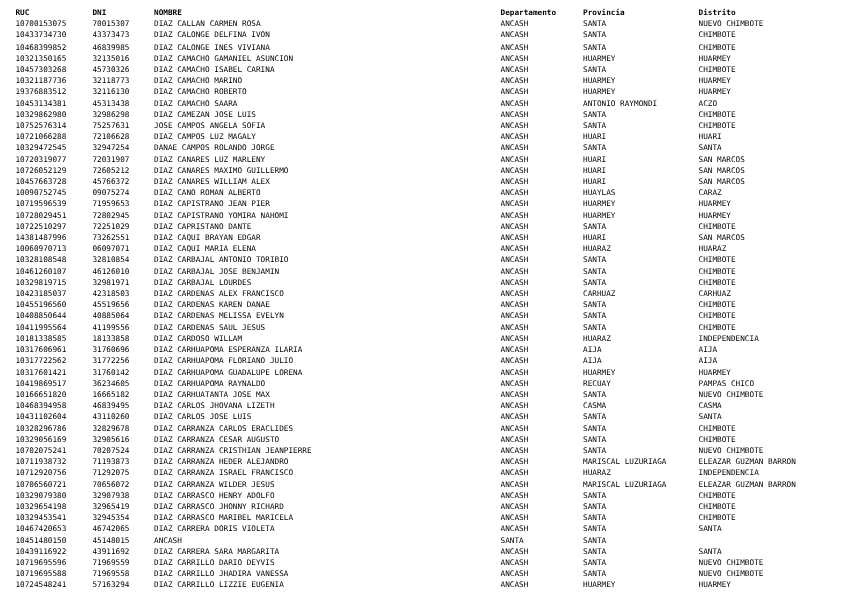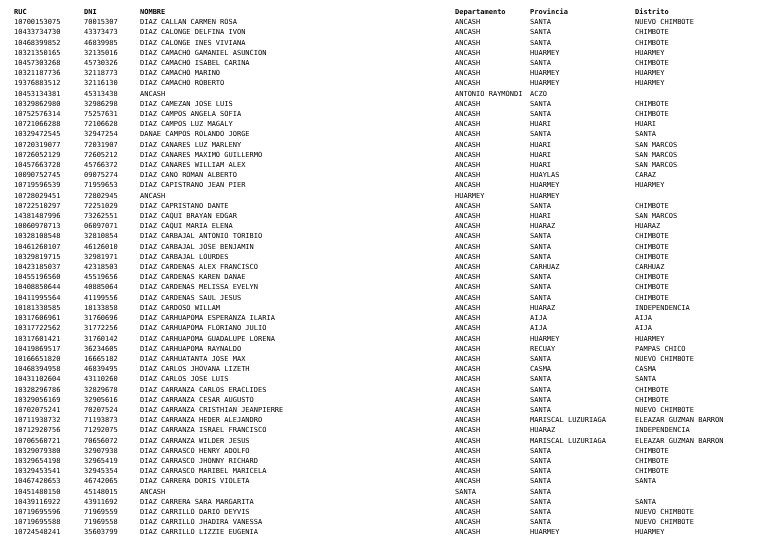--- a/index.html
+++ b/index.html
@@ -97,36 +97,37 @@
         <div class="cell">19376883512</div>
         <div class="cell">32116130</div>
         <div class="cell">DIAZ CAMACHO ROBERTO</div>
         <div class="cell">ANCASH</div>
         <div class="cell">HUARMEY</div>
         <div class="cell">HUARMEY</div>
       </div>
       <div class="row">
         <div class="cell">10453134381</div>
         <div class="cell">45313438</div>
+        <div class="cell">DIAZ CAMACHO SAARA</div>
         <div class="cell">ANCASH</div>
         <div class="cell">ANTONIO RAYMONDI</div>
         <div class="cell">ACZO</div>
       </div>
       <div class="row">
         <div class="cell">10329862980</div>
         <div class="cell">32986298</div>
         <div class="cell">DIAZ CAMEZAN JOSE LUIS</div>
         <div class="cell">ANCASH</div>
         <div class="cell">SANTA</div>
         <div class="cell">CHIMBOTE</div>
       </div>
       <div class="row">
         <div class="cell">10752576314</div>
         <div class="cell">75257631</div>
-        <div class="cell">DIAZ CAMPOS ANGELA SOFIA</div>
+        <div class="cell">JOSE CAMPOS ANGELA SOFIA</div>
         <div class="cell">ANCASH</div>
         <div class="cell">SANTA</div>
         <div class="cell">CHIMBOTE</div>
       </div>
       <div class="row">
         <div class="cell">10721066288</div>
         <div class="cell">72106628</div>
         <div class="cell">DIAZ CAMPOS LUZ MAGALY</div>
         <div class="cell">ANCASH</div>
         <div class="cell">HUARI</div>
@@ -176,20 +177,21 @@
         <div class="cell">10719596539</div>
         <div class="cell">71959653</div>
         <div class="cell">DIAZ CAPISTRANO JEAN PIER</div>
         <div class="cell">ANCASH</div>
         <div class="cell">HUARMEY</div>
         <div class="cell">HUARMEY</div>
       </div>
       <div class="row">
         <div class="cell">10728029451</div>
         <div class="cell">72802945</div>
+        <div class="cell">DIAZ CAPISTRANO YOMIRA NAHOMI</div>
         <div class="cell">ANCASH</div>
         <div class="cell">HUARMEY</div>
         <div class="cell">HUARMEY</div>
       </div>
       <div class="row">
         <div class="cell">10722510297</div>
         <div class="cell">72251029</div>
         <div class="cell">DIAZ CAPRISTANO DANTE</div>
         <div class="cell">ANCASH</div>
         <div class="cell">SANTA</div>
@@ -437,20 +439,20 @@
       <div class="row">
         <div class="cell">10719695588</div>
         <div class="cell">71969558</div>
         <div class="cell">DIAZ CARRILLO JHADIRA VANESSA</div>
         <div class="cell">ANCASH</div>
         <div class="cell">SANTA</div>
         <div class="cell">NUEVO CHIMBOTE</div>
       </div>
       <div class="row">
         <div class="cell">10724548241</div>
-        <div class="cell">35603799</div>
+        <div class="cell">57163294</div>
         <div class="cell">DIAZ CARRILLO LIZZIE EUGENIA</div>
         <div class="cell">ANCASH</div>
         <div class="cell">HUARMEY</div>
         <div class="cell">HUARMEY</div>
       </div>
     </div>
 </div>
 
 </body></html>

